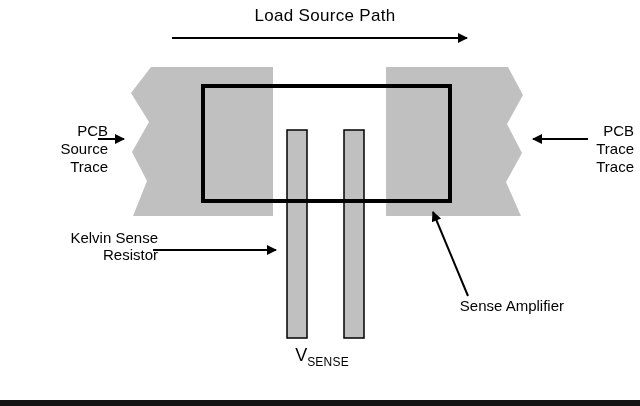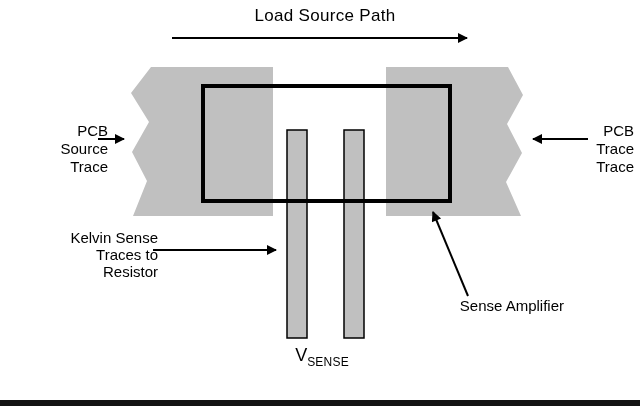--- a/index.html
+++ b/index.html
@@ -69,21 +69,20 @@
   </div>
 
   <div class="label pcb-load">
     <div>PCB</div>
     <div>Trace</div>
     <div>Trace</div>
   </div>
 
   <div class="label kelvin">
     <div>Kelvin Sense</div>
-    <div>Traces to</div>
     <div>Resistor</div>
   </div>
 
   <div class="label sense-res">Sense Amplifier</div>
 
   <div class="vsense"><span>V</span><sub>SENSE</sub></div>
 
   <div class="bottom-bar"></div>
 </div>
 

